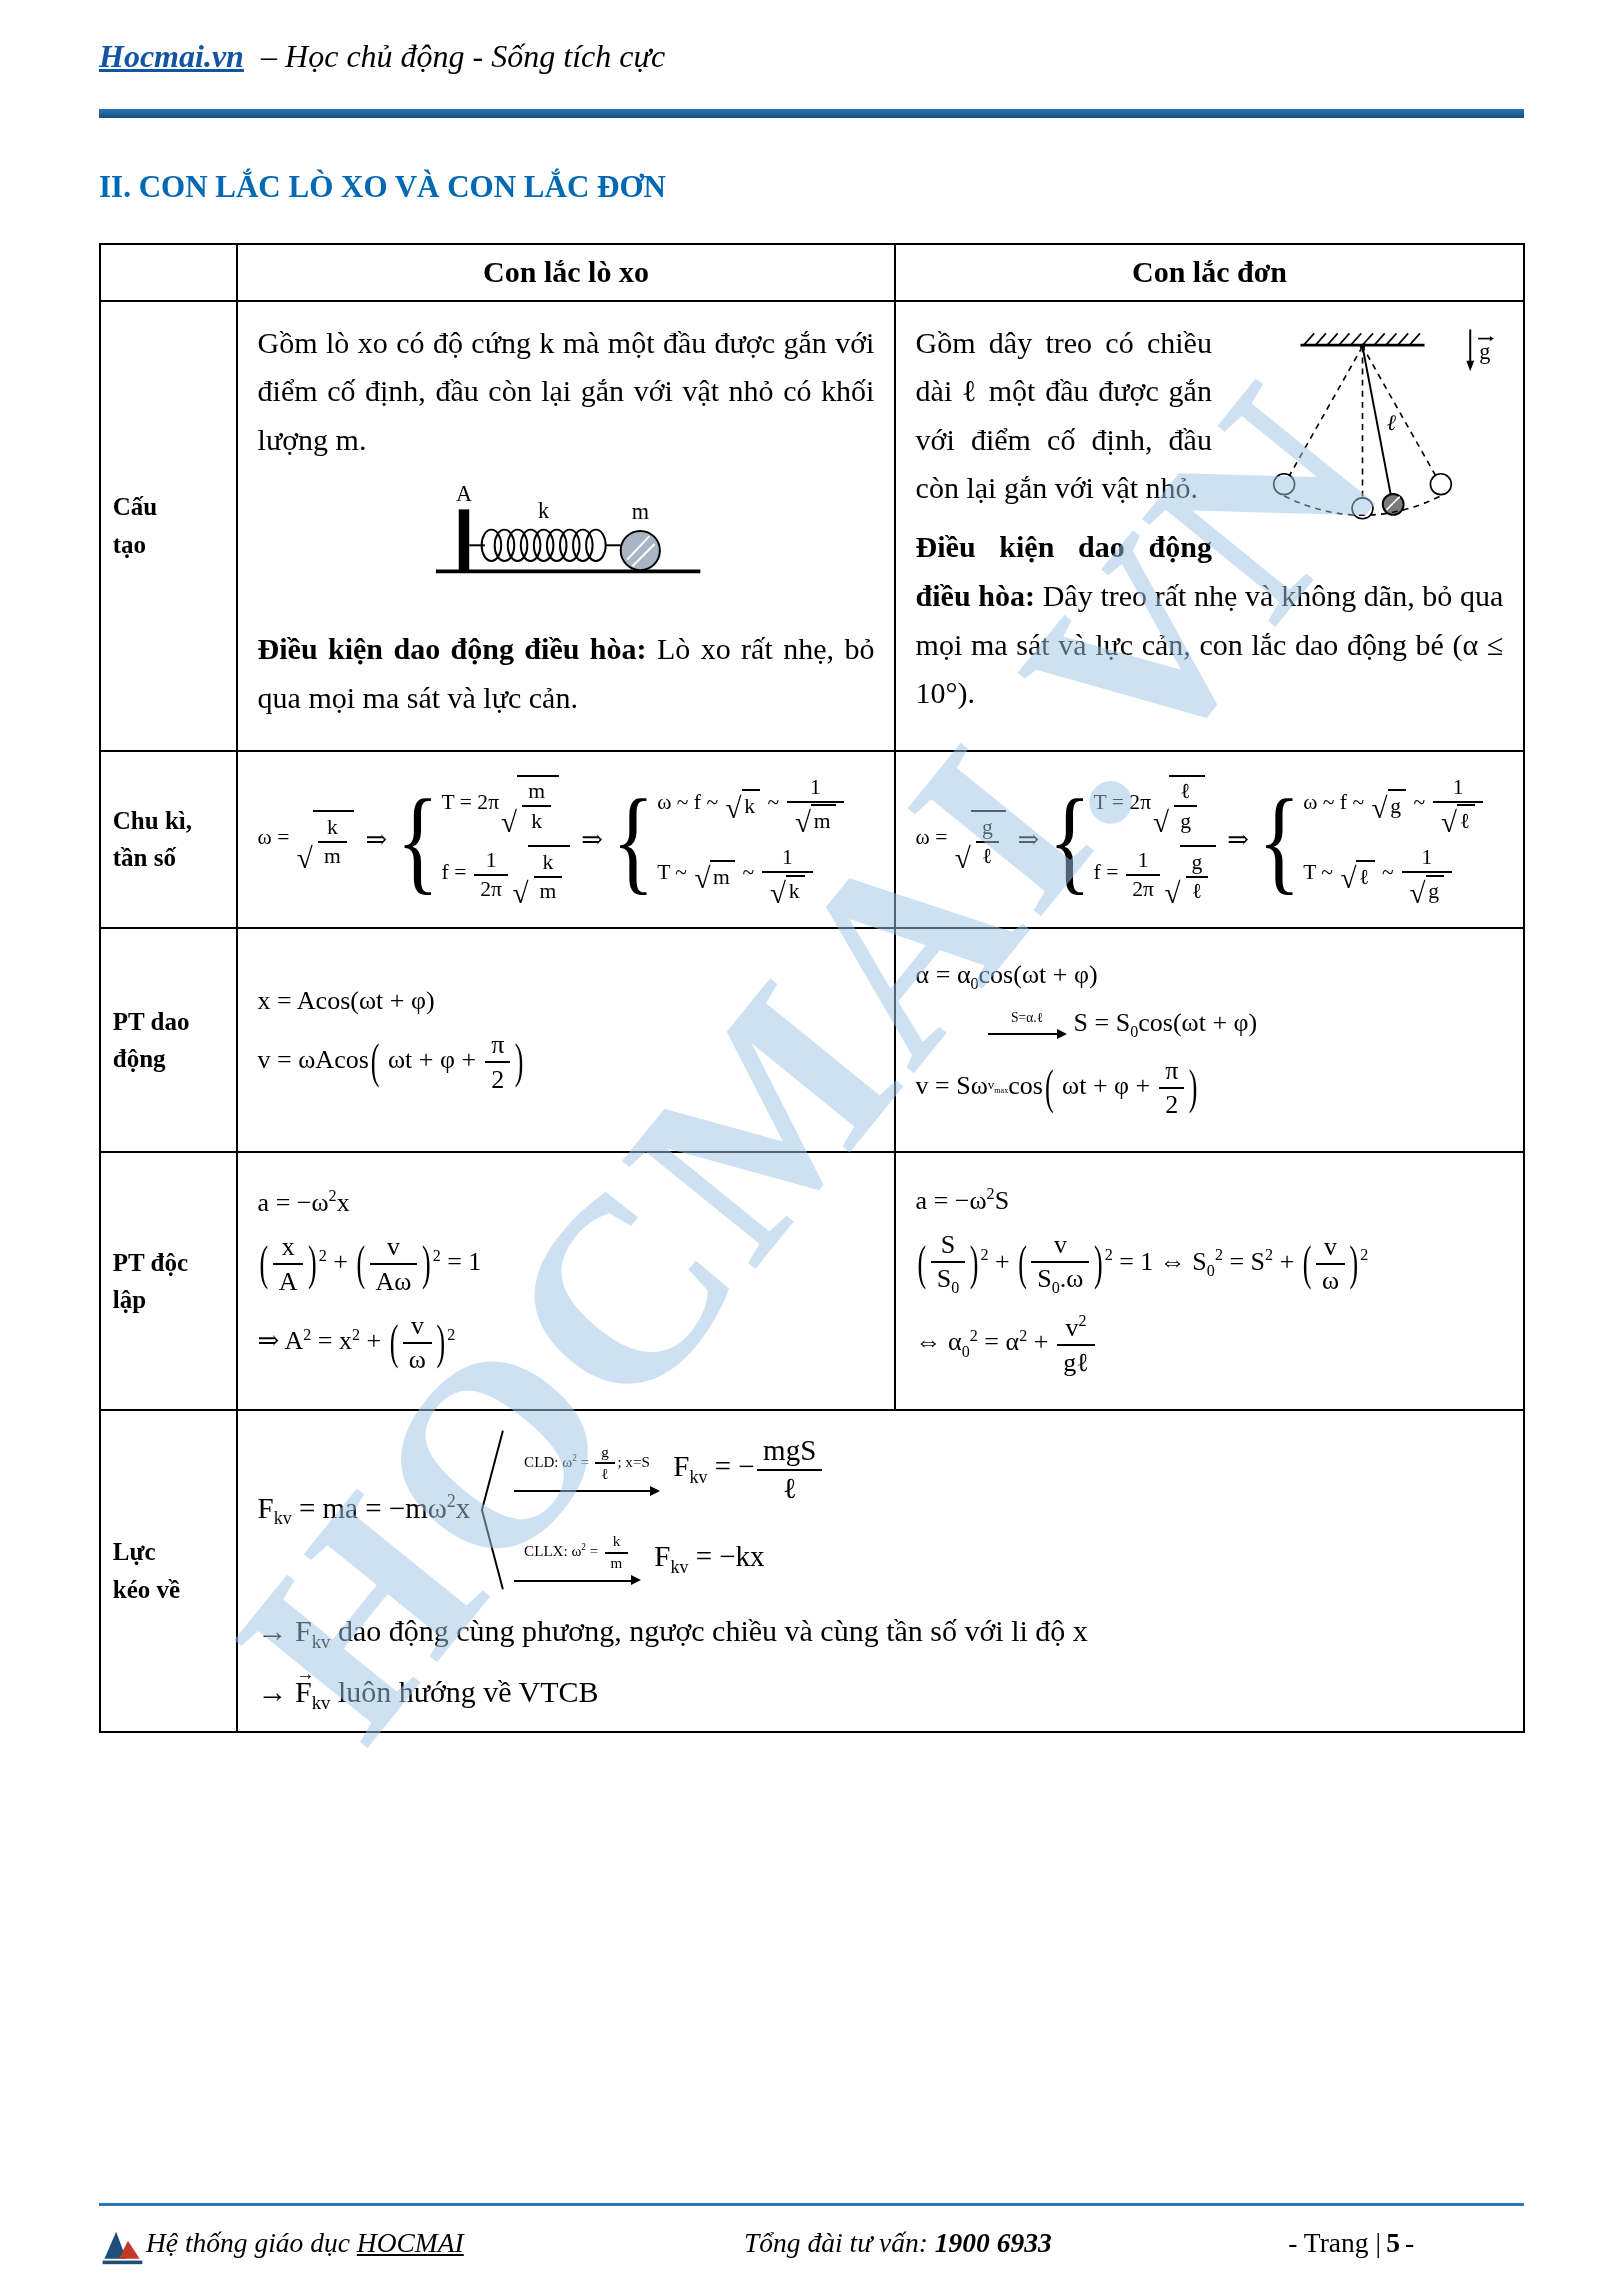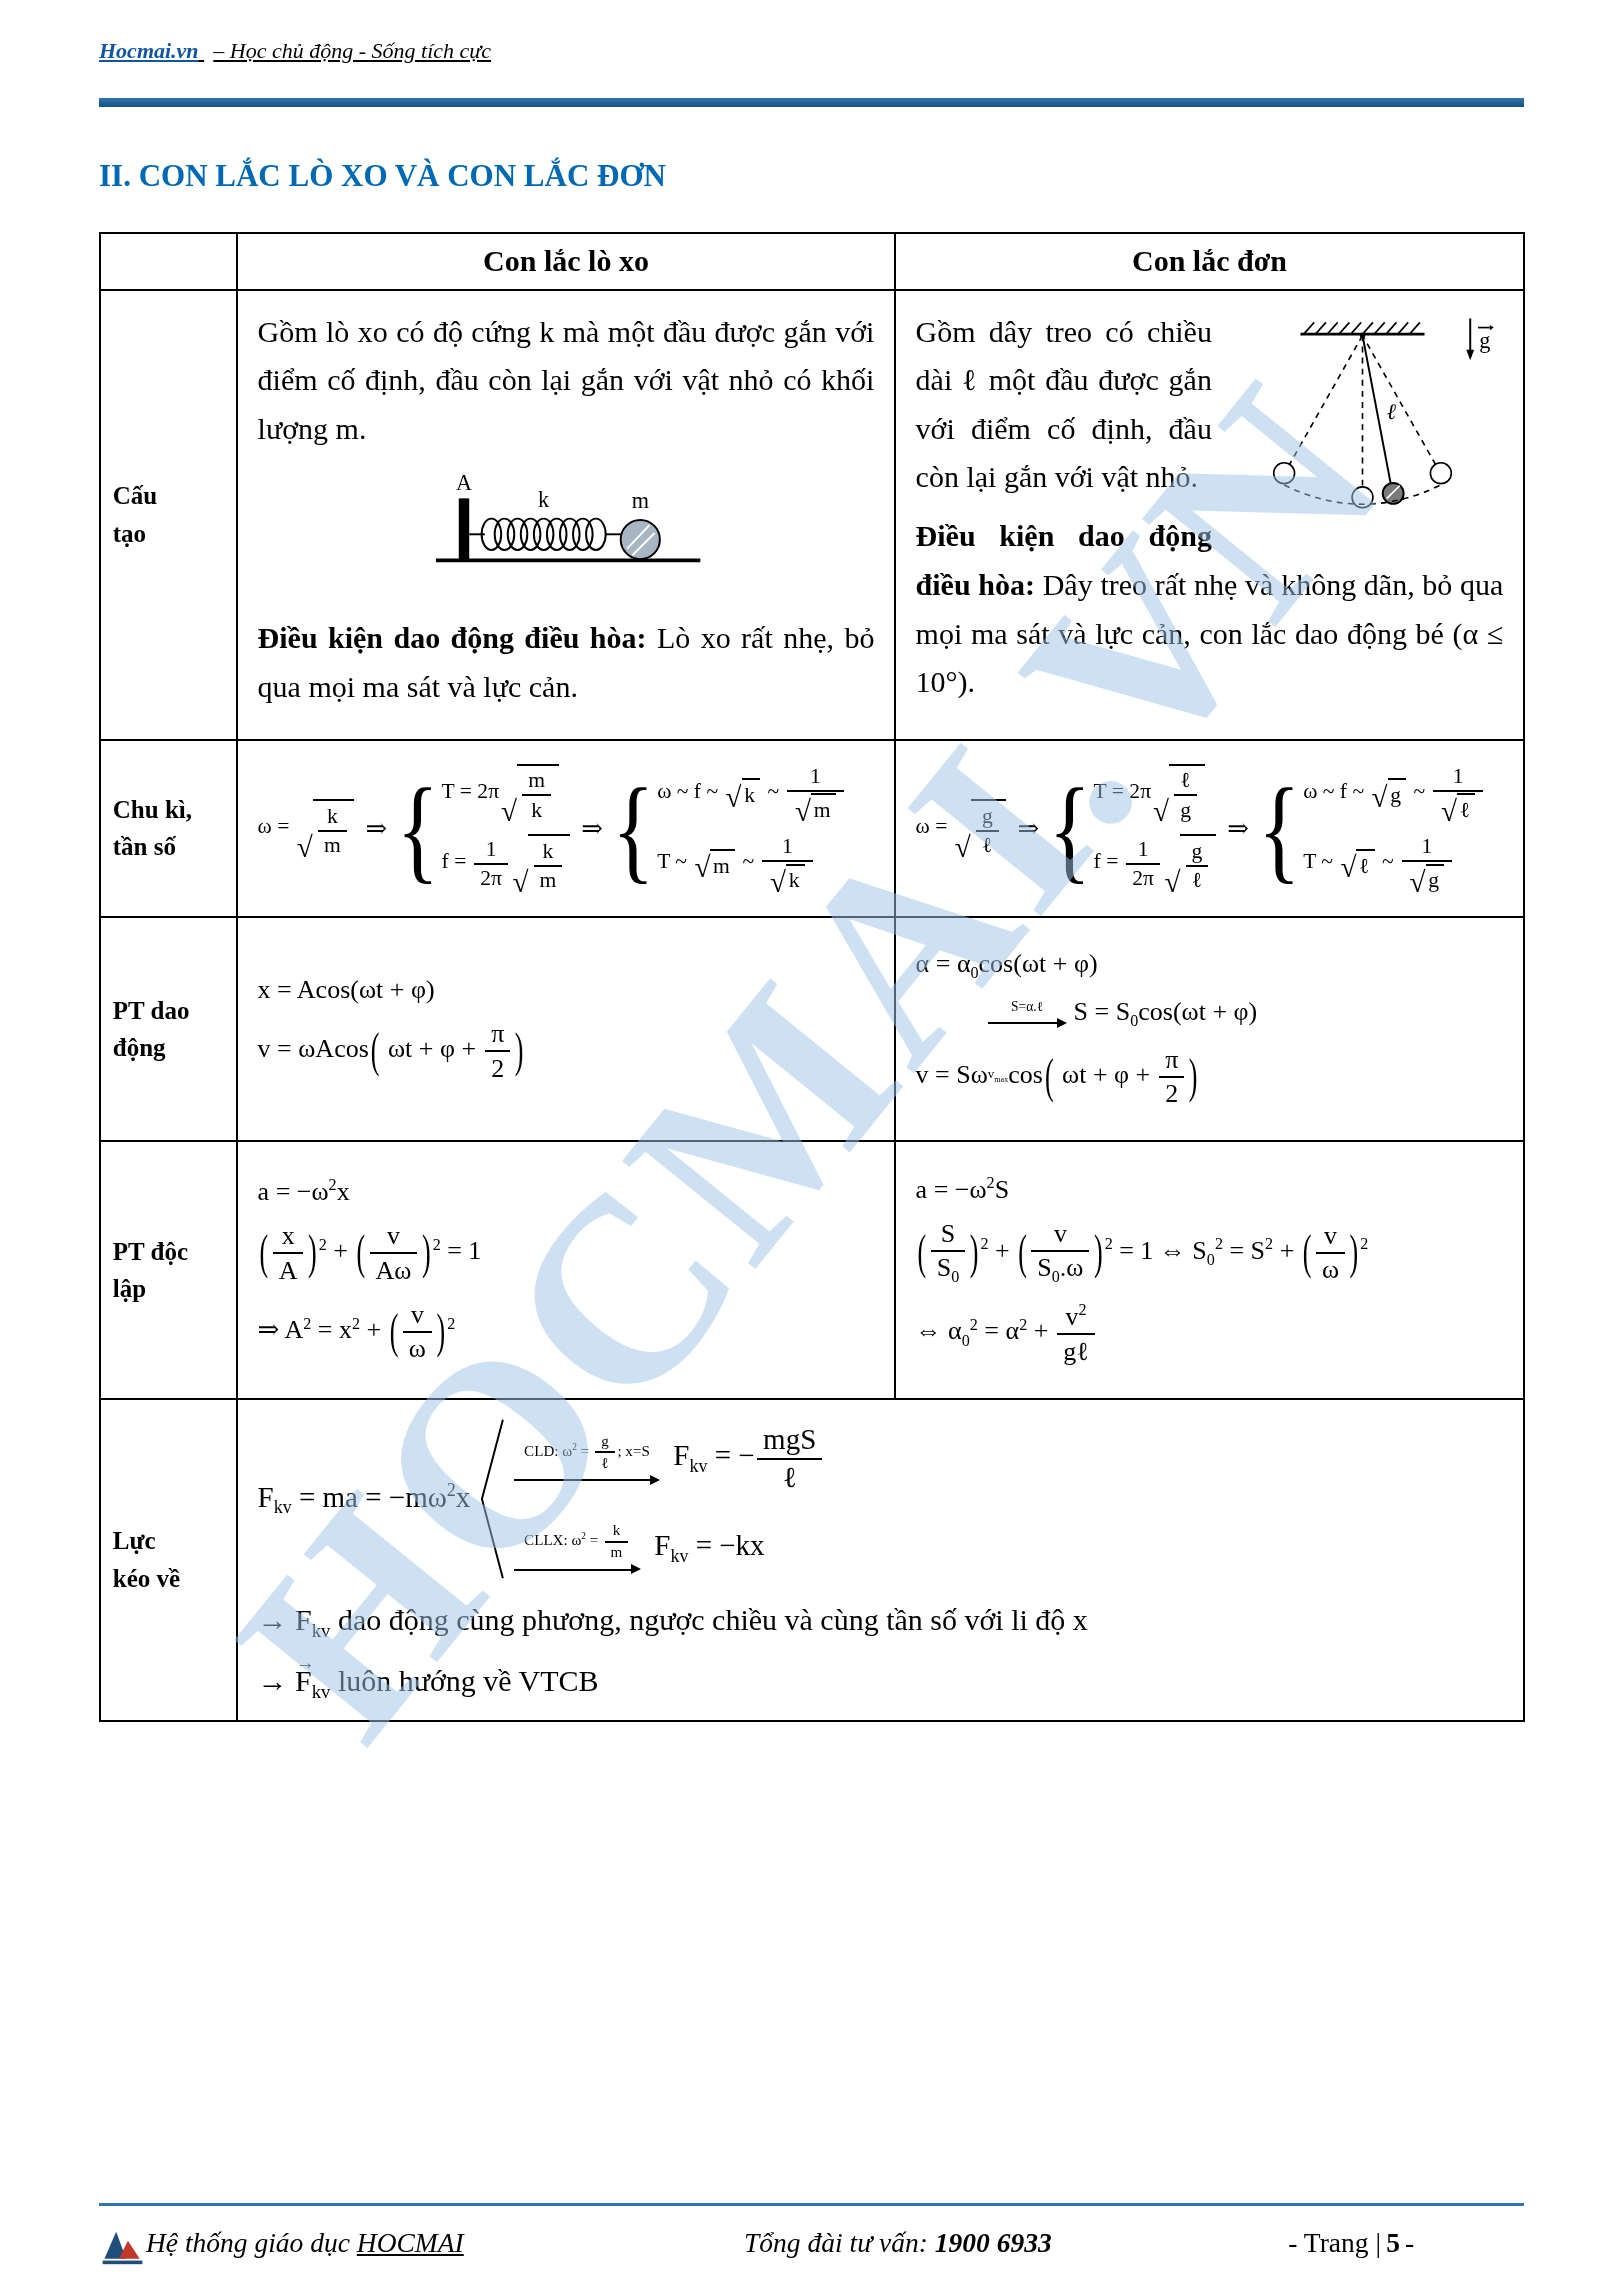--- a/index.html
+++ b/index.html
@@ -17,21 +17,21 @@
   
   .watermark {
     position:absolute; left:50%; top:1060px;
     transform:translate(-50%,-50%) rotate(-51deg);
     font-size:262px; font-weight:bold; letter-spacing:6.5px;
     color:var(--watermark,#9ec5e8); opacity:.5;
     white-space:nowrap; z-index:2; pointer-events:none;
   }
 
   
-  .doc-header { font-size:22px;text-decoration:underline; }
+  .doc-header { font-size:32px; }
   .brand { color:var(--link,#1155a3); font-weight:bold; font-style:italic; text-decoration:underline; cursor:pointer; }
   .tagline { font-style:italic; margin-left:9.2px; }
   .toprule { margin-top:34px; height:8.5px; background:linear-gradient(var(--rule,#2e75b6), var(--rule_dark,#17517e)); }
 
   .title { margin-top:51px; font-size:31px; font-weight:bold; color:var(--accent,#0069b4); }
 
   
   table.cmp { margin-top:38px; border-collapse:collapse; width:100%; table-layout:fixed; }
   table.cmp col.c0 { width:137px; } table.cmp col.c1 { width:658px; } table.cmp col.c2 { width:629px; }
   table.cmp th, table.cmp td { border:2px solid #000; }

